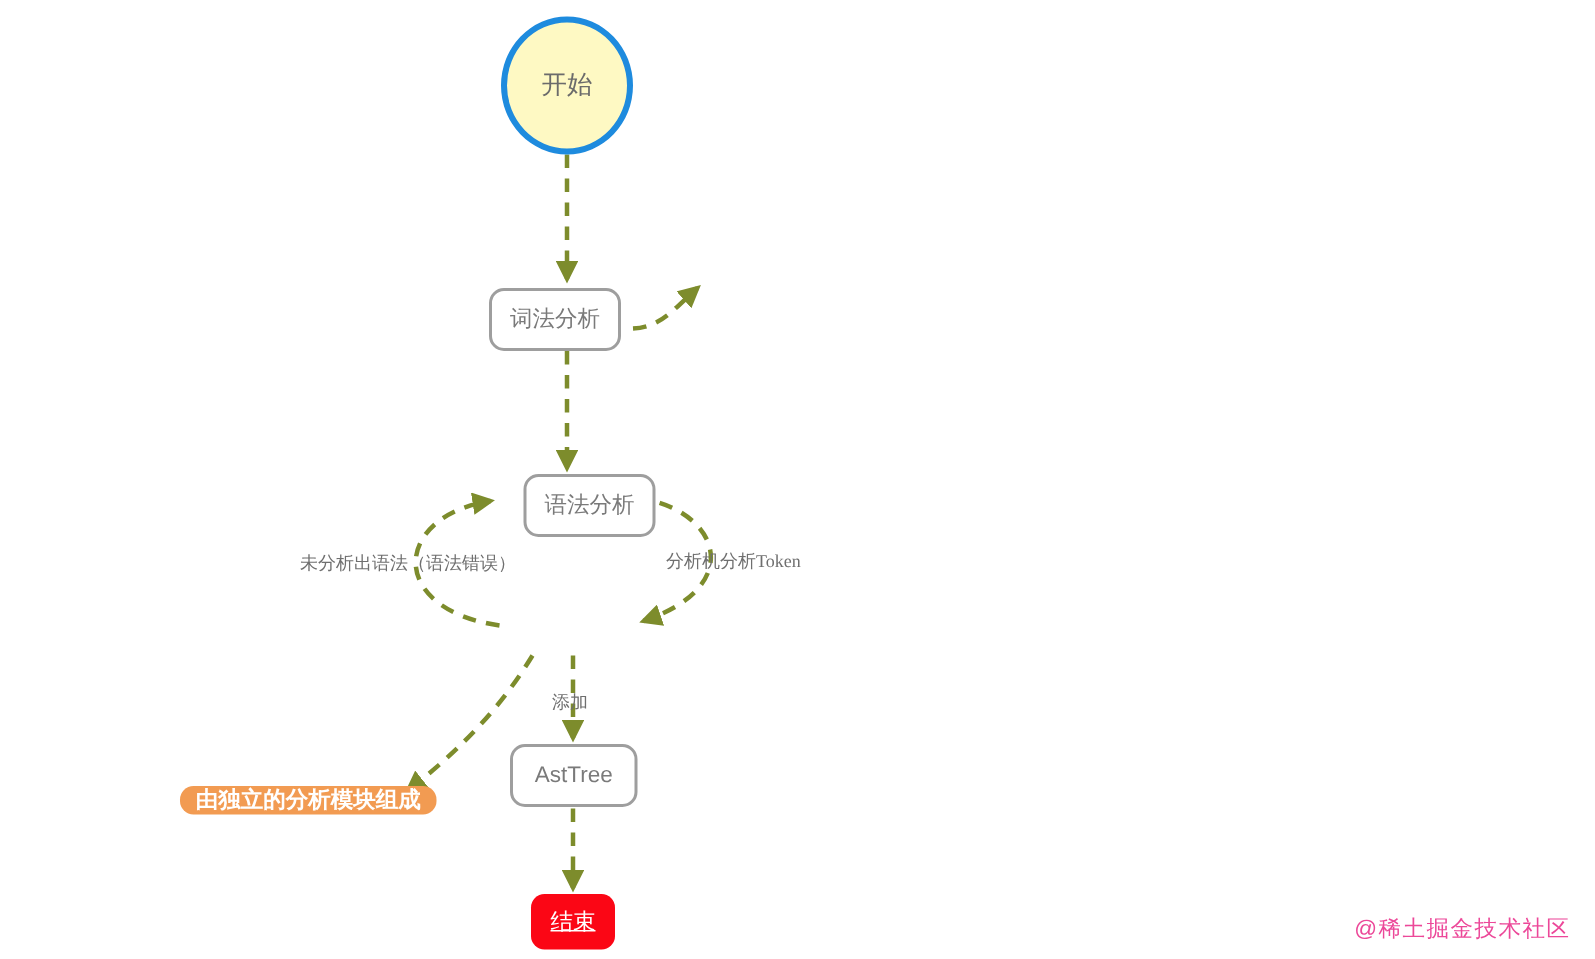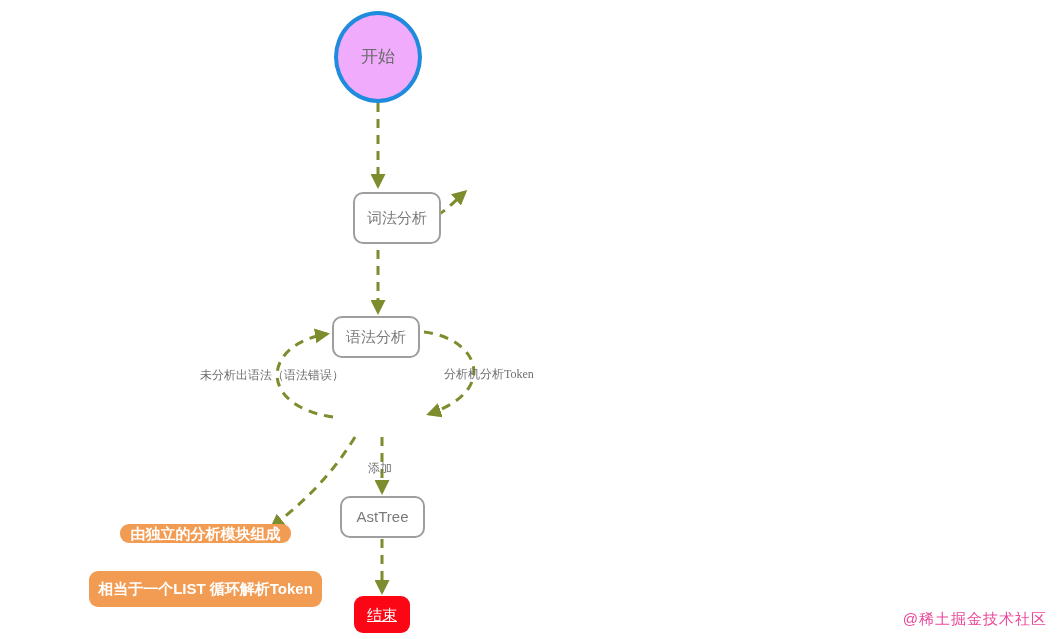--- a/index.html
+++ b/index.html
@@ -40,21 +40,21 @@
     align-items: center;
     justify-content: center;
     text-align: center;
     white-space: nowrap;
     line-height: 1.15;
   }
   
   .node-start {
     border: 4px solid #1e8bde;
     border-radius: 50%;
-    background: #f0abfc;
+    background: #fef9c3;
     color: #6b6b6b;
     font-size: 17px;
   }
   
   .node-process {
     border: 2.5px solid #9e9e9e;
     border-radius: 10px;
     background: #ffffff;
     color: #7a7a7a;
     font-size: 15px;
@@ -157,37 +157,34 @@
 
     <g>
       <path d="M 382 539 L 382 592" fill="none" stroke="#7d8c2c" stroke-width="3" stroke-dasharray="9 7" marker-end="url(#arrow)"></path>
     </g>
   </svg>
 
   <div class="node node-start" style="left:334px; top:11px; width:88px; height:92px;">
     <span>开始</span>
   </div>
 
-  <div class="node node-process" style="left:353px; top:192px; width:88px; height:52px;">
+  <div class="node node-process" style="left:326px; top:192px; width:88px; height:42px;">
     <span>词法分析</span>
   </div>
 
 
-  <div class="node node-process" style="left:332px; top:316px; width:88px; height:42px;text-align:center;">
+  <div class="node node-process" style="left:349px; top:316px; width:88px; height:42px;text-align:center;">
     <span>语法分析</span>
   </div>
 
 
   <div class="node node-orange" style="left:120px; top:524px; width:171px; height:19px;">
     <span>由独立的分析模块组成</span>
   </div>
 
-  <div class="node node-orange" style="left:89px; top:571px; width:233px; height:36px;">
-    <span>相当于一个LIST 循环解析Token</span>
-  </div>
 
   <div class="node node-process" style="left:340px; top:496px; width:85px; height:42px;text-align:center;">
     <span>AstTree</span>
   </div>
 
   <div class="node node-end" style="left:354px; top:596px; width:56px; height:37px;text-decoration:underline;">
     <span>结束</span>
   </div>
 
   <div class="edge-label serif-italic" style="left:200px; top:369px;">

